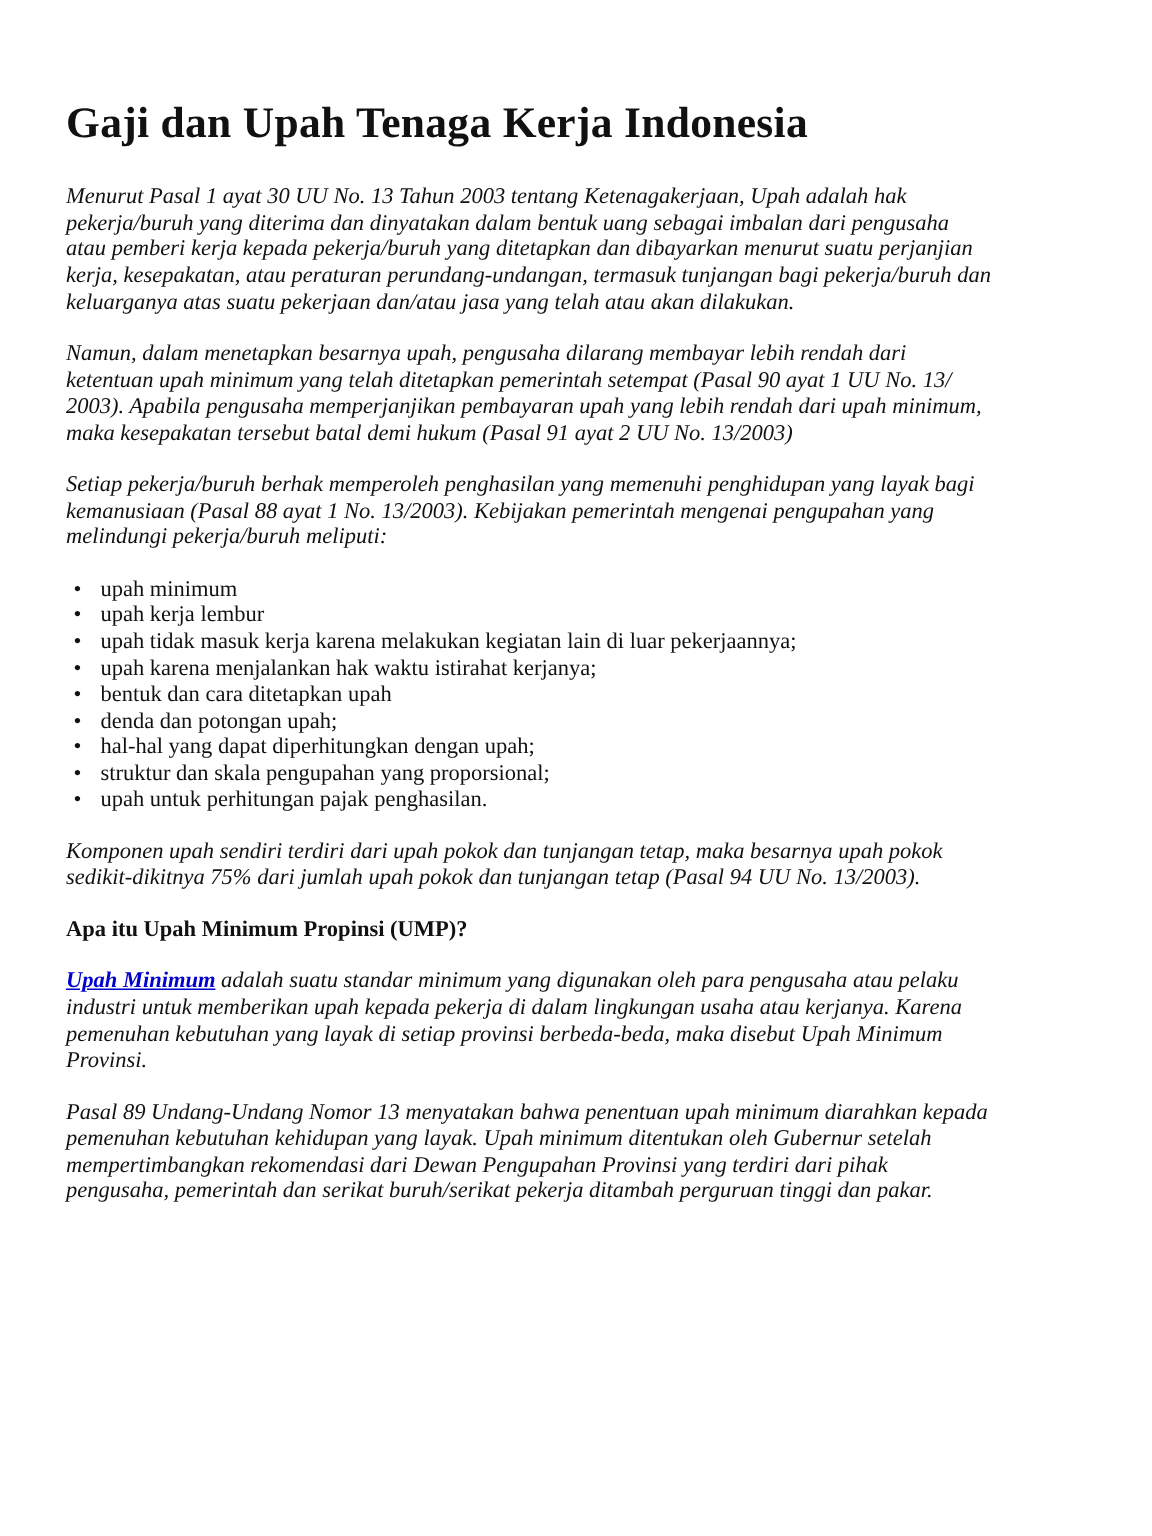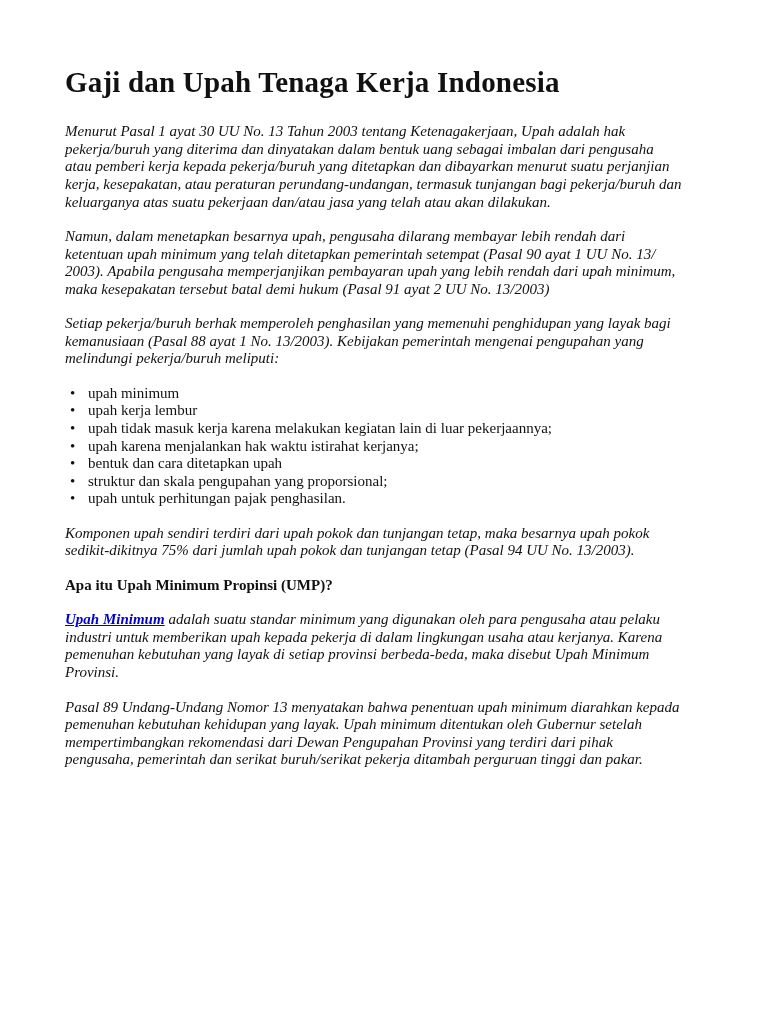--- a/index.html
+++ b/index.html
@@ -12,21 +12,21 @@
     height: 1024px;
     overflow: hidden;
     font-family: "Liberation Serif", "DejaVu Serif", serif;
     color: #111111;
   }
   .page {
     box-sizing: border-box;
     width: 768px;
     height: 1024px;
     background: #ffffff;
-    padding: 66px 58px 0 65px;
+    padding: 66px 58px 0 44px;
   }
   .doc-title {
     font-size: 29px;
     font-weight: bold;
     margin: 0 0 24px 0;
     line-height: 1.15;
     letter-spacing: 0.2px;
   }
   .section-heading {
     font-size: 15px;
@@ -79,20 +79,22 @@
   <p class="para">Namun, dalam menetapkan besarnya upah, pengusaha dilarang membayar lebih rendah dari ketentuan upah minimum yang telah ditetapkan pemerintah setempat (Pasal 90 ayat 1 UU No. 13/ 2003). Apabila pengusaha memperjanjikan pembayaran upah yang lebih rendah dari upah minimum, maka kesepakatan tersebut batal demi hukum (Pasal 91 ayat 2 UU No. 13/2003)</p>
 
   <p class="para">Setiap pekerja/buruh berhak memperoleh penghasilan yang memenuhi penghidupan yang layak bagi kemanusiaan (Pasal 88 ayat 1 No. 13/2003). Kebijakan pemerintah mengenai pengupahan yang melindungi pekerja/buruh meliputi:</p>
 
   <ul class="policy-list">
     <li>upah minimum</li>
     <li>upah kerja lembur</li>
     <li>upah tidak masuk kerja karena melakukan kegiatan lain di luar pekerjaannya;</li>
     <li>upah karena menjalankan hak waktu istirahat kerjanya;</li>
     <li>bentuk dan cara ditetapkan upah</li>
+    <li>denda dan potongan upah;</li>
+    <li>hal-hal yang dapat diperhitungkan dengan upah;</li>
     <li>struktur dan skala pengupahan yang proporsional;</li>
     <li>upah untuk perhitungan pajak penghasilan.</li>
   </ul>
 
   <p class="para">Komponen upah sendiri terdiri dari upah pokok dan tunjangan tetap, maka besarnya upah pokok sedikit-dikitnya 75% dari jumlah upah pokok dan tunjangan tetap (Pasal 94 UU No. 13/2003).</p>
 
   <h2 class="section-heading">Apa itu Upah Minimum Propinsi (UMP)?</h2>
 
   <p class="para"><a class="doc-link">Upah Minimum</a><span> adalah suatu standar minimum yang digunakan oleh para pengusaha atau pelaku industri untuk memberikan upah kepada pekerja di dalam lingkungan usaha atau kerjanya. Karena pemenuhan kebutuhan yang layak di setiap provinsi berbeda-beda, maka disebut Upah Minimum Provinsi.</span></p>
 

